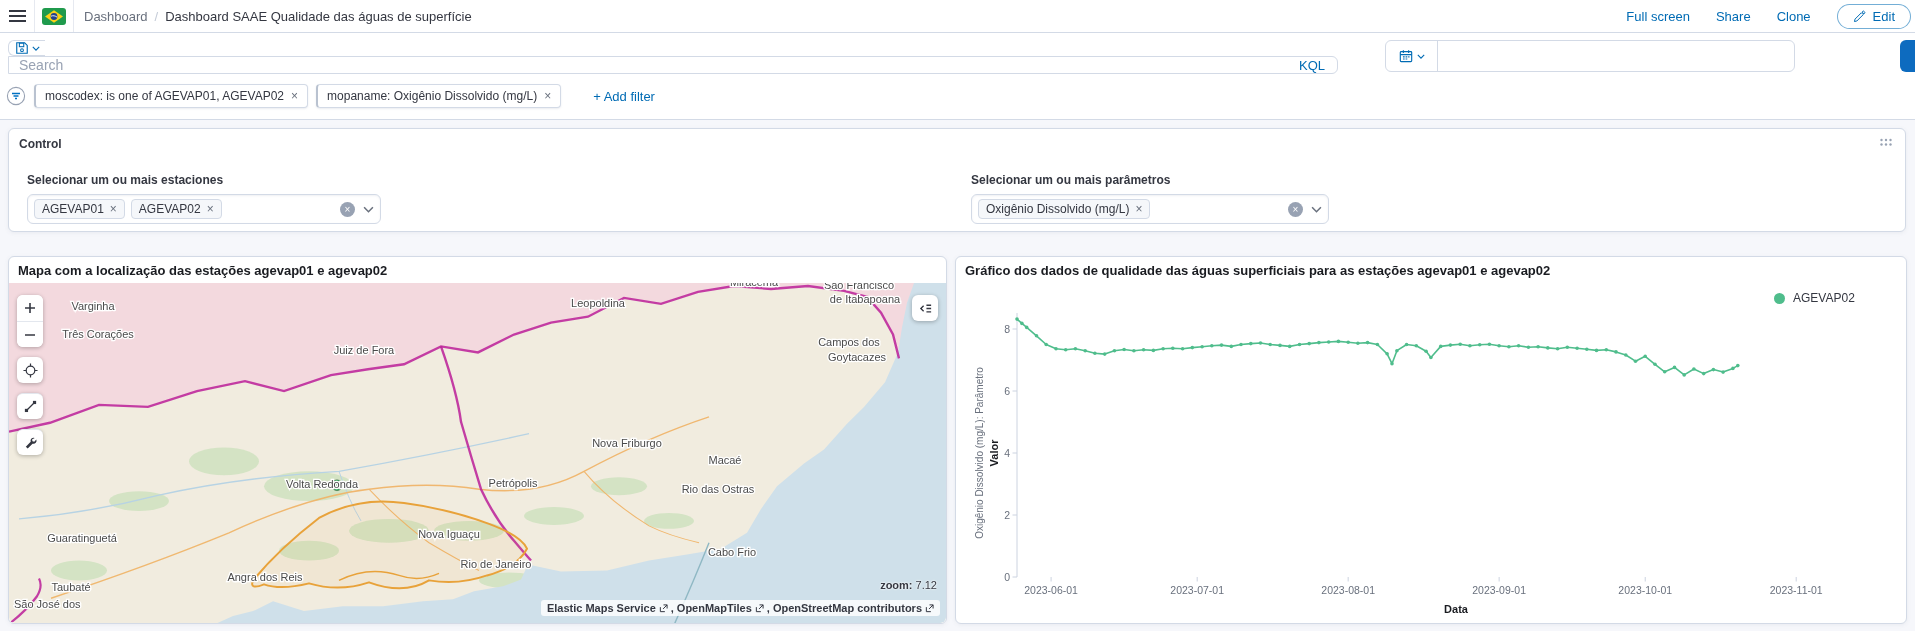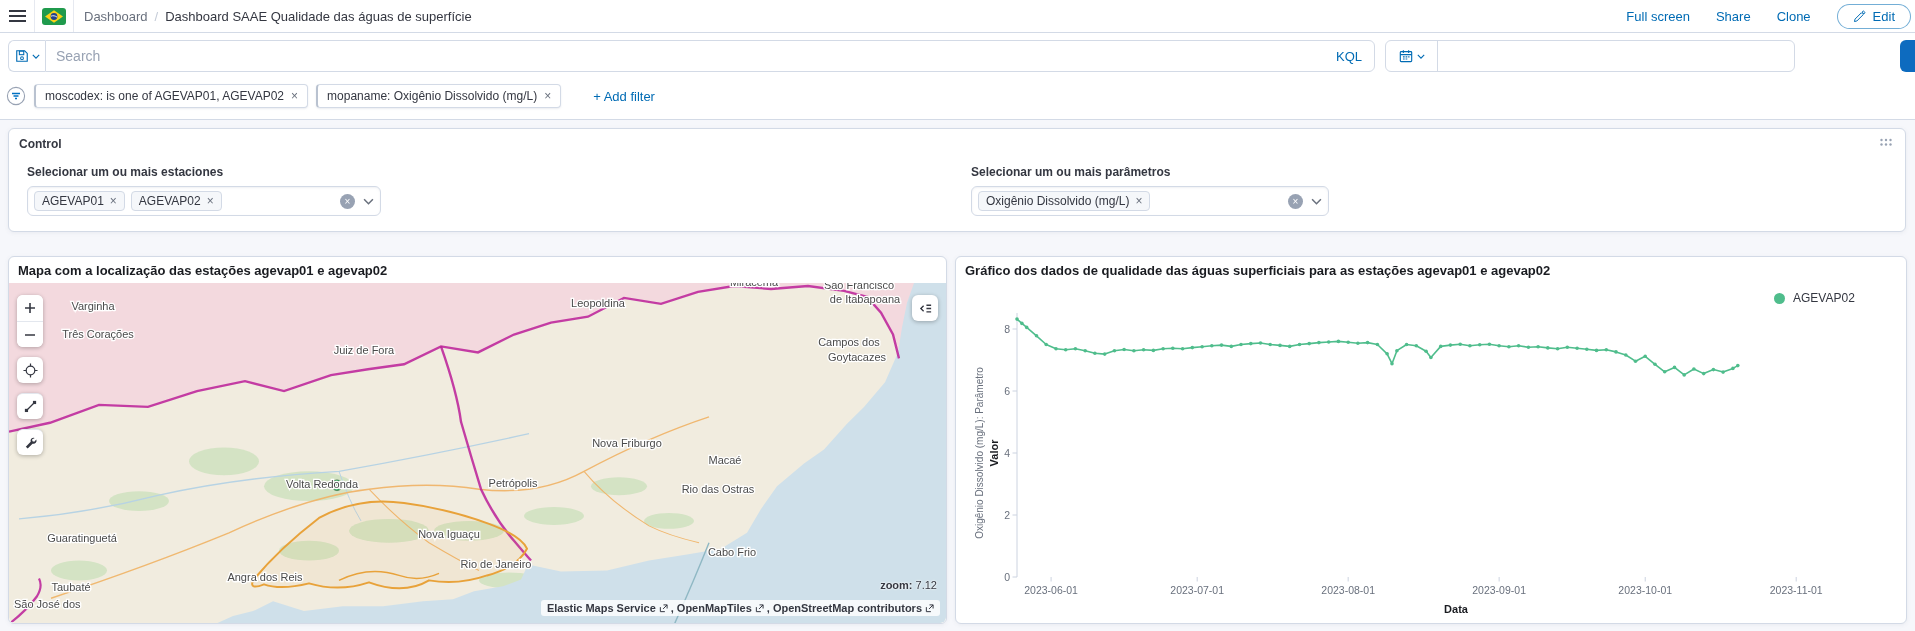--- a/index.html
+++ b/index.html
@@ -16,21 +16,21 @@
   .crumb-root{color:#69707d;cursor:pointer;}
   .crumb-sep{color:#c4cbd7;}
   .crumb-current{color:#343741;}
   .hdr-actions{margin-left:auto;display:flex;align-items:center;gap:26px;padding-right:4px;}
   .hdr-link{color:#006BB4;font-size:13px;cursor:pointer;}
   .edit-btn{display:flex;align-items:center;gap:7px;color:#006BB4;font-size:13px;border:1px solid rgba(0,107,180,.55);
             border-radius:15px;padding:4px 15px;background:#fff;cursor:pointer;}
   
   .query-section{position:absolute;left:0;top:33px;width:1915px;height:87px;background:#fff;
                  border-bottom:1px solid #d3dae6;box-sizing:border-box;}
-  .search-row{position:absolute;left:8px;top:7px;height:20px;display:flex;}
+  .search-row{position:absolute;left:8px;top:7px;height:20px;display:flex;flex-direction:column;}
   .saved-query-btn{width:37px;height:32px;border:1px solid #d3dae6;border-right:none;border-radius:6px 0 0 6px;
                    background:#fff;display:flex;align-items:center;justify-content:center;gap:3px;cursor:pointer;box-sizing:border-box;}
   .search-box{width:1330px;height:32px;border:1px solid #d3dae6;border-radius:0 6px 6px 0;background:#fff;
               display:flex;align-items:center;box-sizing:border-box;}
   .search-input{flex:1;border:none;outline:none;font-size:14px;padding:0 10px;color:#343741;background:transparent;
                 font-family:"Liberation Sans",sans-serif;}
   .search-input::placeholder{color:#98a2b3;}
   .kql{color:#006BB4;font-size:13px;padding:0 12px;cursor:pointer;}
   .datepicker{position:absolute;left:1385px;top:7px;width:410px;height:32px;border:1px solid #d3dae6;border-radius:6px;
               background:#fff;display:flex;align-items:center;box-sizing:border-box;}
@@ -47,21 +47,21 @@
   .add-filter{color:#006BB4;font-size:13px;margin-left:24px;cursor:pointer;}
   
   .workpad{position:absolute;left:0;top:120px;width:1915px;height:511px;background:#f6f7fb;}
   .card{position:absolute;background:#fff;border:1px solid #d3dae6;border-radius:6px;
         box-shadow:0 1px 4px rgba(100,110,130,.09);box-sizing:border-box;}
   .card-title{font-size:13px;font-weight:bold;color:#1a1c21;padding:6px 9px 4px 9px;white-space:nowrap;overflow:hidden;}
   #control-card{left:8px;top:8px;width:1898px;height:104px;padding:8px 10px;}
   .control-title{font-size:12px;font-weight:bold;color:#343741;}
   .control-groups{display:flex;margin-top:14px;}
   .control-group{display:flex;flex-direction:column;gap:7px;}
-  .cg-label{font-size:12px;font-weight:bold;color:#343741;}
+  .cg-label{font-size:12px;font-weight:bold;color:#343741;margin-top:8px;}
   .combo{height:30px;border:1px solid #d3dae6;border-radius:6px;background:#fff;display:flex;align-items:center;
          padding:0 6px;gap:6px;box-sizing:border-box;box-shadow:inset 0 1px 2px rgba(152,162,179,.15);}
   .chip{display:flex;align-items:center;gap:6px;border:1px solid #d3dae6;border-radius:4px;background:#f5f7fa;
         font-size:12px;color:#343741;padding:2px 7px;cursor:pointer;}
   .chip .x{color:#69707d;}
   .combo-right{margin-left:auto;display:flex;align-items:center;gap:8px;}
   .clear-circle{width:15px;height:15px;border-radius:50%;background:#98a2b3;color:#fff;font-size:10px;line-height:15px;
                 text-align:center;cursor:pointer;}
   .panel-dots{position:absolute;right:12px;top:8px;cursor:pointer;}
   

